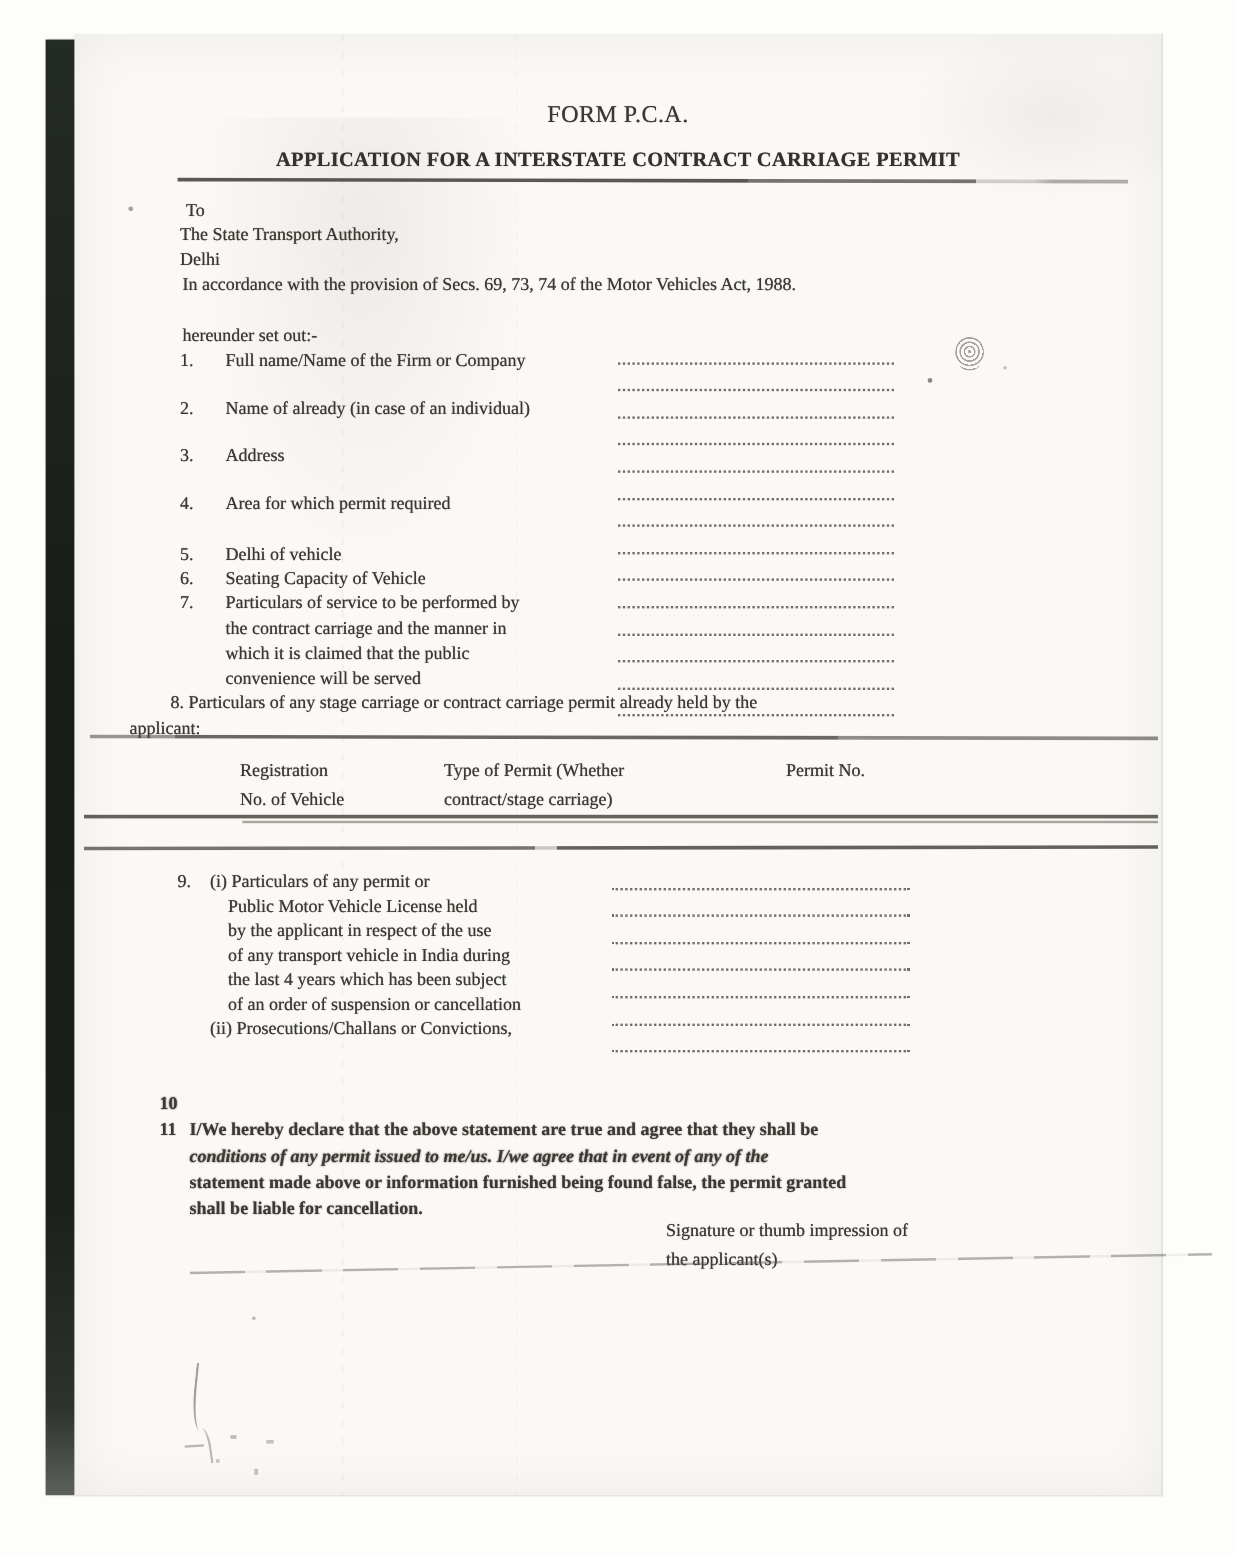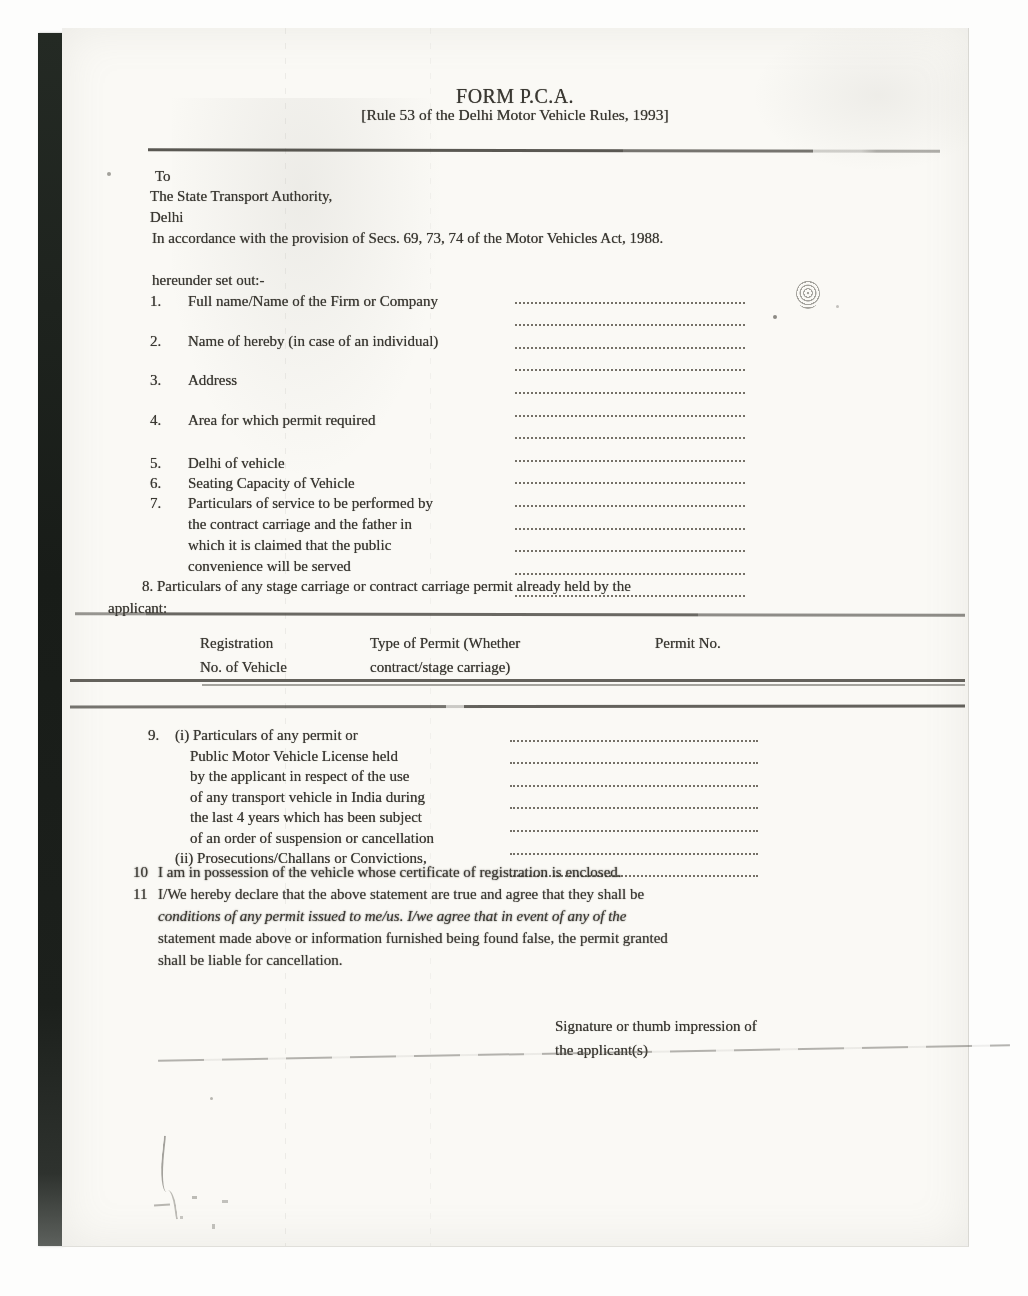--- a/index.html
+++ b/index.html
@@ -25,21 +25,21 @@
   .table-rule-mid{left:8px;top:651px;width:895px;background:rgba(62,60,54,.8);}
   .table-rule-mid2{left:140px;top:656px;width:763px;height:1.5px;background:rgba(62,60,54,.45);}
   .table-rule-bot{left:8px;top:677px;width:895px;transform:rotate(-.08deg);
      background:linear-gradient(90deg,rgba(62,60,54,.7) 0 42%,rgba(62,60,54,.25) 42% 44%,rgba(62,60,54,.8) 44% 100%);}
   .dots{position:absolute;left:453px;top:253px;width:230px;}
   .dots2{position:absolute;left:448px;top:691px;width:248px;}
   .dotrow{height:20.6px;border-bottom:2px dotted #575349;opacity:.82;}
   .sigline{position:absolute;left:96px;top:1024px;width:852px;height:2px;
      transform:rotate(-1.05deg);opacity:.75;
      background:repeating-linear-gradient(90deg,rgba(92,90,84,.6) 0 46px,rgba(92,90,84,.12) 46px 64px);}
-  .decl{font-weight:normal;color:#3b3933;text-shadow:0 0 1.1px rgba(58,55,48,.75);}
+  .decl{font-weight:bold;color:#3b3933;text-shadow:0 0 1.1px rgba(58,55,48,.75);margin-top:48px;}
   .blurry{text-shadow:0 0 1.6px rgba(58,55,48,.95);filter:blur(.3px);}
   .ital{font-style:italic;text-align:center;}
   .streak{position:absolute;top:0;width:1px;height:1218px;opacity:.5;
      background:repeating-linear-gradient(180deg,rgba(120,118,110,.22) 0 6px,transparent 6px 15px);}
   .blob{position:absolute;left:734px;top:252px;width:24px;height:29px;border-radius:50%;opacity:.75;
      background:repeating-radial-gradient(circle at 50% 45%,rgba(58,56,48,.6) 0 1px,transparent 1.6px 3.6px);}
   .speck{position:absolute;background:rgba(66,64,56,.6);}
   .squiggle{position:absolute;left:99px;top:1108px;width:10px;height:56px;opacity:.7;
      border-left:2px solid rgba(60,58,50,.65);border-radius:0 0 0 70% ;transform:rotate(6deg);}
   .squiggle2{position:absolute;left:104px;top:1162px;width:8px;height:30px;opacity:.6;
@@ -53,51 +53,51 @@
   <div class="binding"></div>
 
   <div class="page">
 
     <div class="streak" style="left:223px"></div>
     <div class="streak" style="left:368px;opacity:.3"></div>
     <div class="wash" style="left:110px;top:70px;width:290px;height:420px;background:radial-gradient(ellipse at 45% 22%,rgba(140,138,130,.12),transparent 62%)"></div>
     <div class="wash" style="left:680px;top:0;width:226px;height:150px;background:radial-gradient(ellipse at 60% 45%,rgba(130,128,120,.10),transparent 65%)"></div>
 
     <div class="t center formno" style="top:58px">FORM P.C.A.</div>
-    <div class="t center rulecite" style="top:77px">[Rule 53 of the Delhi Motor Vehicle Rules, 1993]</div>
+    <div class="t center heading" style="top:95px">APPLICATION FOR A INTERSTATE CONTRACT CARRIAGE PERMIT</div>
     <div class="hline title-underline"></div>
 
     <div class="t" style="left:93px;top:138px">To</div>
     <div class="t" style="left:88px;top:158px">The State Transport Authority,</div>
     <div class="t" style="left:88px;top:179px">Delhi</div>
 
     <div class="t" style="left:90px;top:200px">In accordance with the provision of Secs. 69, 73, 74 of the Motor Vehicles Act, 1988.</div>
     <div class="t" style="left:90px;top:242px">hereunder set out:-</div>
 
     <div class="t" style="left:88px;top:263px">1.</div>
     <div class="t" style="left:126px;top:263px">Full name/Name of the Firm or Company</div>
 
     <div class="t" style="left:88px;top:303px">2.</div>
-    <div class="t" style="left:126px;top:303px">Name of hereby (in case of an individual)</div>
+    <div class="t" style="left:126px;top:303px">Name of already (in case of an individual)</div>
 
     <div class="t" style="left:88px;top:342px">3.</div>
     <div class="t" style="left:126px;top:342px">Address</div>
 
     <div class="t" style="left:88px;top:382px">4.</div>
     <div class="t" style="left:126px;top:382px">Area for which permit required</div>
 
     <div class="t" style="left:88px;top:425px">5.</div>
     <div class="t" style="left:126px;top:425px">Delhi of vehicle</div>
 
     <div class="t" style="left:88px;top:445px">6.</div>
     <div class="t" style="left:126px;top:445px">Seating Capacity of Vehicle</div>
 
     <div class="t" style="left:88px;top:465px">7.</div>
     <div class="t" style="left:126px;top:465px">Particulars of service to be performed by</div>
-    <div class="t" style="left:126px;top:486px">the contract carriage and the father in</div>
+    <div class="t" style="left:126px;top:486px">the contract carriage and the manner in</div>
     <div class="t" style="left:126px;top:507px">which it is claimed that the public</div>
     <div class="t" style="left:126px;top:528px">convenience will be served</div>
 
     <div class="dots">
       <div class="dotrow"></div>
       <div class="dotrow"></div>
       <div class="dotrow"></div>
       <div class="dotrow"></div>
       <div class="dotrow"></div>
       <div class="dotrow"></div>
@@ -137,21 +137,20 @@
       <div class="dotrow"></div>
       <div class="dotrow"></div>
       <div class="dotrow"></div>
       <div class="dotrow"></div>
       <div class="dotrow"></div>
       <div class="dotrow"></div>
       <div class="dotrow"></div>
     </div>
 
     <div class="t decl blurry" style="left:71px;top:834px">10</div>
-    <div class="t decl blurry" style="left:96px;top:834px">I am in possession of the vehicle whose certificate of registration is enclosed.</div>
 
     <div class="t decl" style="left:71px;top:856px">11</div>
     <div class="t decl" style="left:96px;top:856px">I/We hereby declare that the above statement are true and agree that they shall be</div>
     <div class="t decl ital blurry" style="left:96px;top:878px">conditions of any permit issued to me/us. I/we agree that in event of any of the</div>
     <div class="t decl" style="left:96px;top:900px">statement made above or information furnished being found false, the permit granted</div>
     <div class="t decl" style="left:96px;top:922px">shall be liable for cancellation.</div>
 
     <div class="t" style="left:493px;top:988px">Signature or thumb impression of</div>
     <div class="t" style="left:493px;top:1012px">the applicant(s)</div>
     <div class="sigline"></div>

